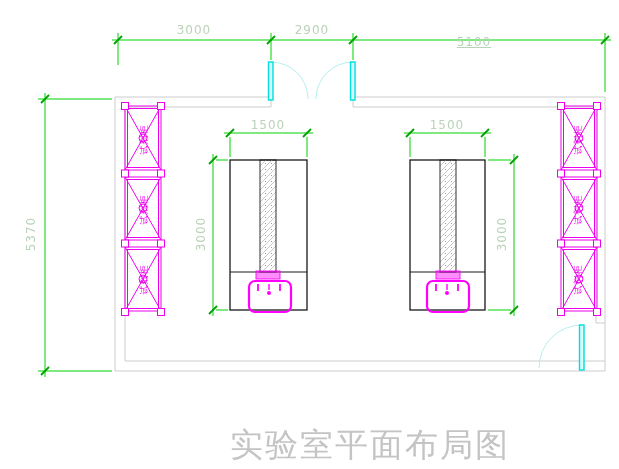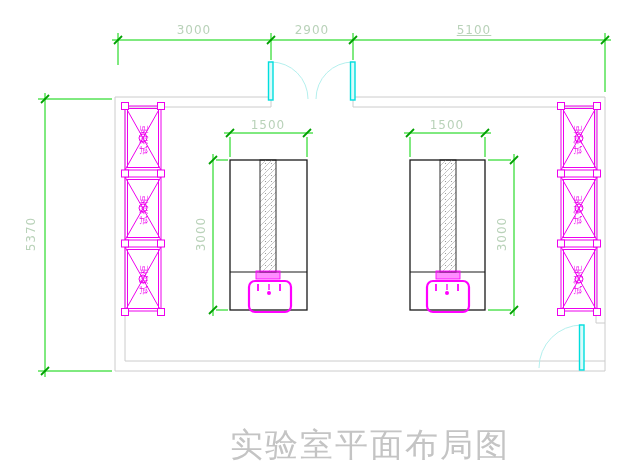--- a/index.html
+++ b/index.html
@@ -161,21 +161,21 @@
         <rect x="545.5" y="240" width="7" height="7"></rect>
           <rect x="581.5" y="240" width="7" height="7"></rect>
         <rect x="545.5" y="308.5" width="7" height="7"></rect>
           <rect x="581.5" y="308.5" width="7" height="7"></rect>
       </g>
     </g>
   </svg>
 
   <div class="t dim" style="left:142px;top:23px;">3000</div>
   <div class="t dim" style="left:260px;top:23px;">2900</div>
-  <div class="t dim" style="left:422px;top:23px;text-decoration:underline;">5100</div>
+  <div class="t dim" style="left:422px;top:35px;text-decoration:underline;">5100</div>
   <div class="t dim rot" style="left:-21px;top:227px;">5370</div>
 
   <div class="t dim" style="left:216px;top:118px;">1500</div>
   <div class="t dim" style="left:395px;top:118px;">1500</div>
   <div class="t dim rot" style="left:149px;top:227px;">3000</div>
   <div class="t dim rot" style="left:450px;top:227px;">3000</div>
 
   <div class="t cab" style="left:104px;top:133px;">试剂柜</div>
   <div class="t cab" style="left:104px;top:203px;">试剂柜</div>
   <div class="t cab" style="left:104px;top:273px;">试剂柜</div>

